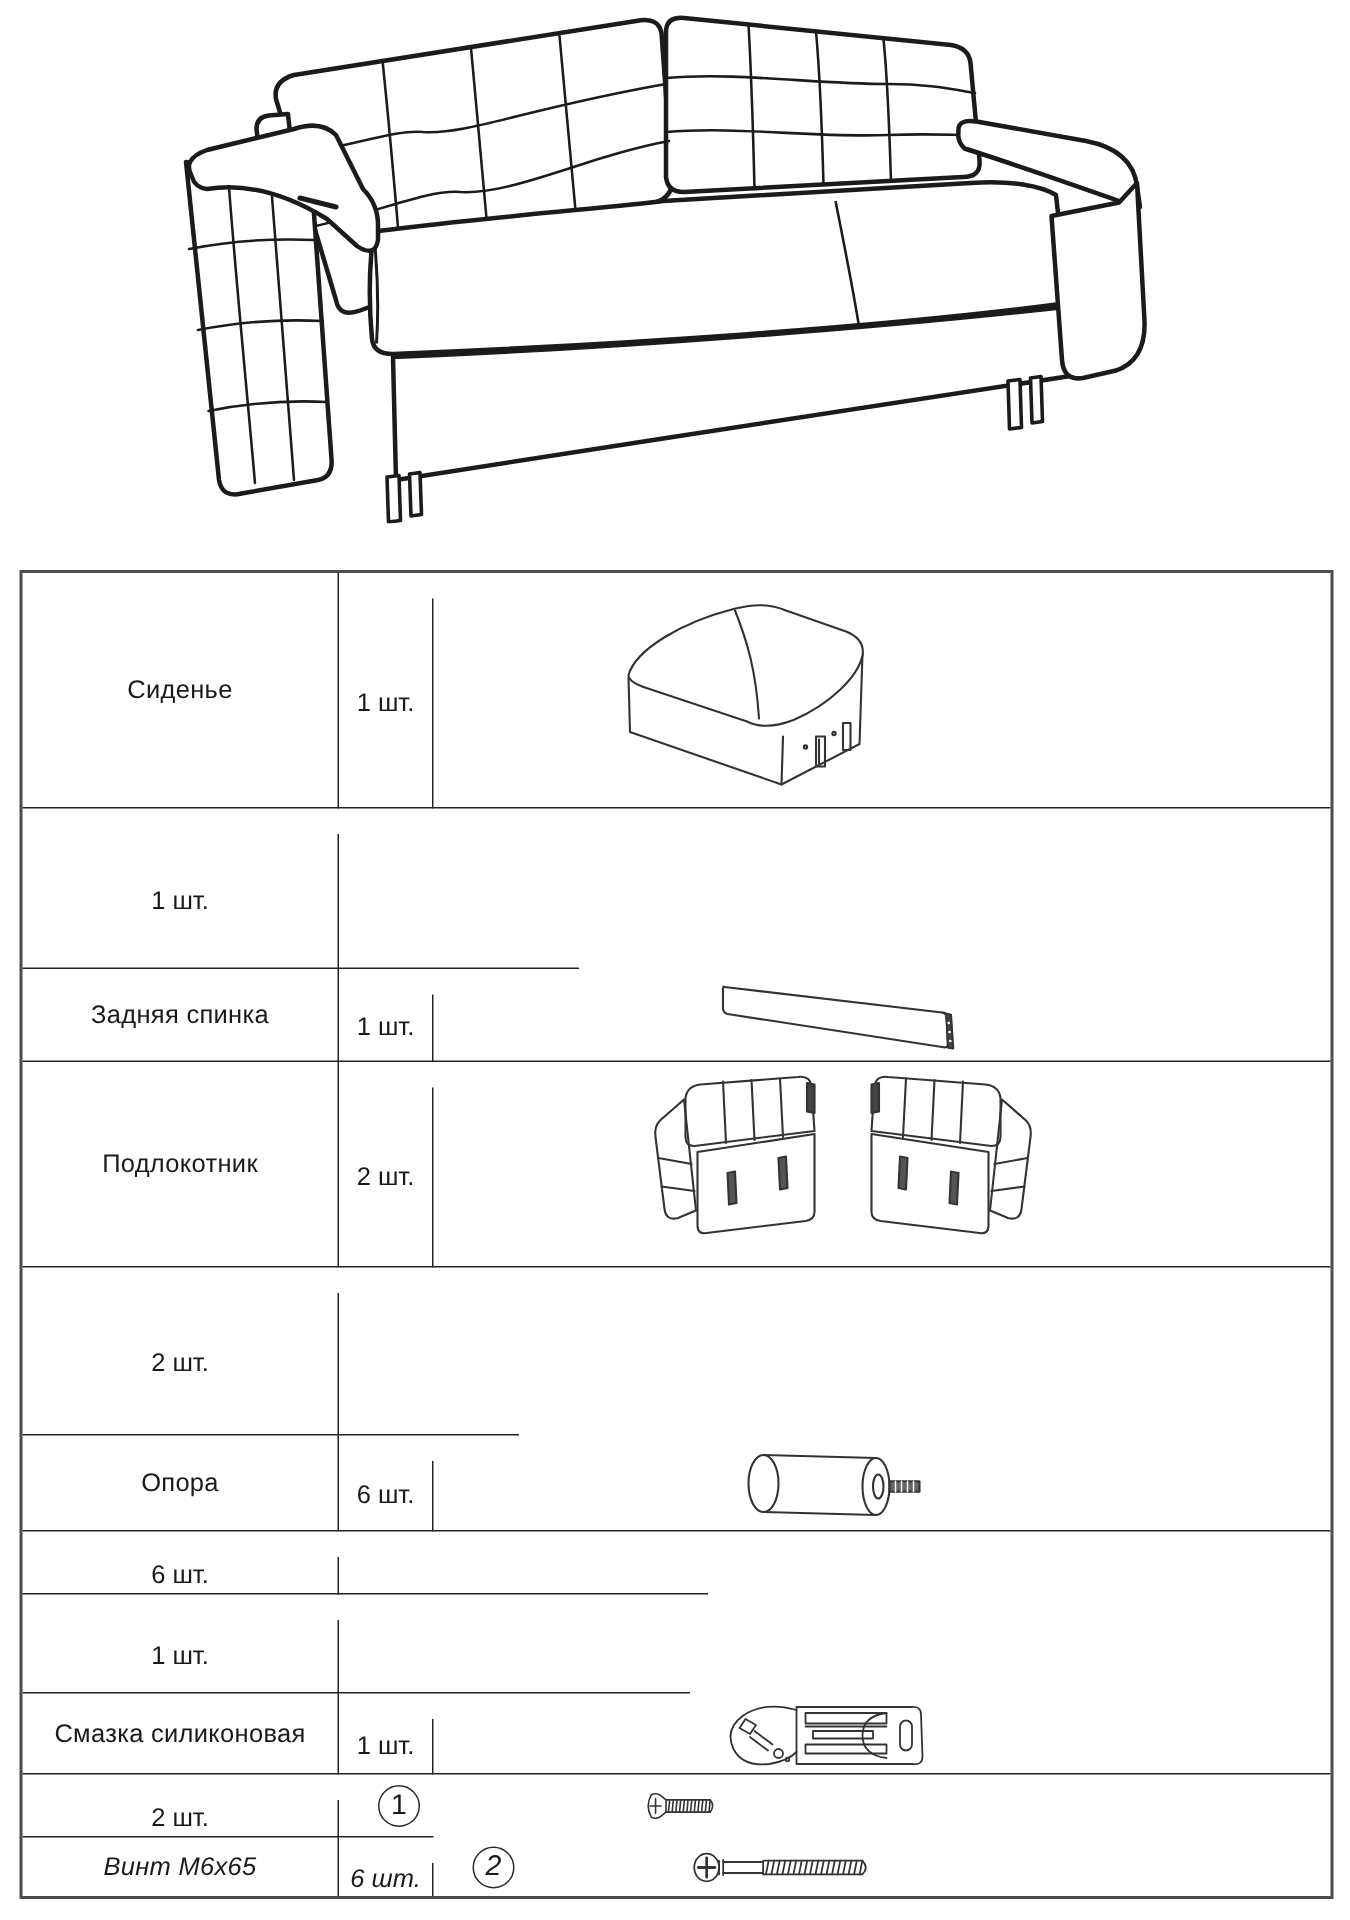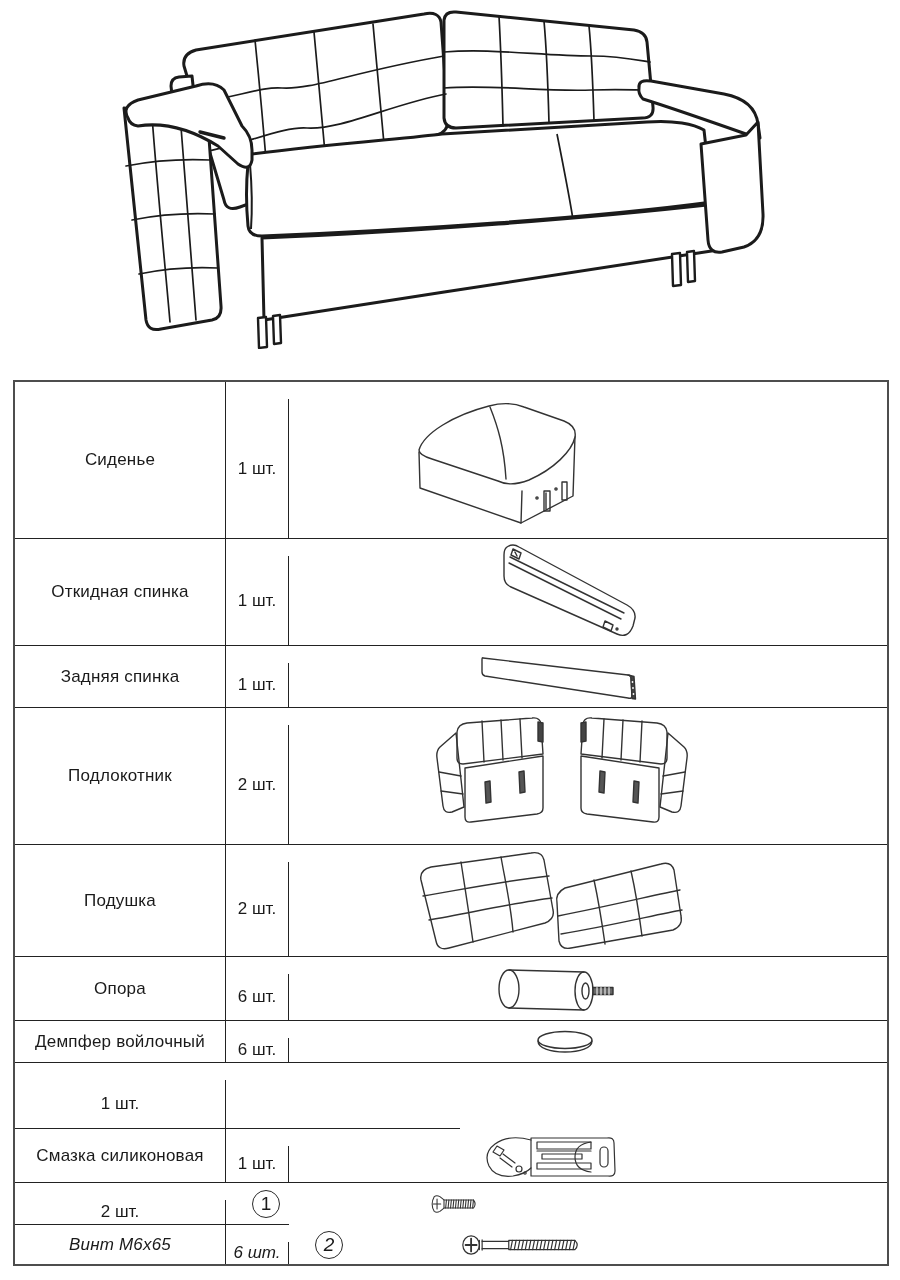--- a/index.html
+++ b/index.html
@@ -108,21 +108,20 @@
           <rect x="150" y="96" width="6" height="20"></rect>
           <path d="M 152,98 L 152,114"></path>
           <rect x="168" y="87" width="5" height="18"></rect>
           <circle cx="143" cy="103" r="1.1"></circle>
           <circle cx="162" cy="94" r="1.1"></circle>
         </svg>
       </div>
     </div>
 
     <div class="tr" style="height:107px">
-      <div class="td name">Откидная спинка</div>
       <div class="td qty">1 шт.</div>
       <div class="td pic" style="padding-left:160px">
         <svg width="200" height="102" viewBox="0 0 200 102" class="lineart">
           <path d="M 58,6 Q 64,2 70,6 L 178,64 Q 187,69 186,77 L 184,85 Q 179,98 168,93 L 62,46 Q 55,43 55,35 L 55,14 Q 55,8 58,6 Z"></path>
           <path d="M 61,16 L 175,72"></path>
           <path d="M 60,22 L 172,78"></path>
           <path d="M 64,8 L 72,12 L 70,18 L 62,14 Z"></path>
           <path d="M 66,11 L 68,15"></path>
           <path d="M 156,80 L 164,84 L 162,90 L 154,86 Z"></path>
           <circle cx="168" cy="88" r="1"></circle>
@@ -164,21 +163,20 @@
               <path d="M 111,6 L 116,7 L 116,26 L 111,25 Z" fill="#444"></path>
             </g>
           </defs>
           <use href="#arm-piece"></use>
           <use href="#arm-piece" transform="translate(270,0) scale(-1,1)"></use>
         </svg>
       </div>
     </div>
 
     <div class="tr" style="height:112px">
-      <div class="td name">Подушка</div>
       <div class="td qty">2 шт.</div>
       <div class="td pic" style="padding-left:120px">
         <svg width="280" height="105" viewBox="0 0 280 105" class="lineart">
           <path d="M 12,32 Q 10,22 22,19 L 122,5 Q 133,3 135,12 L 144,62 Q 146,71 136,75 L 40,100 Q 29,103 27,93 Z"></path>
           <path d="M 52,14 C 56,40 60,65 64,94"></path>
           <path d="M 92,9 C 96,32 102,58 104,84"></path>
           <path d="M 14,48 C 50,42 100,32 140,28"></path>
           <path d="M 20,72 C 60,65 110,54 143,50"></path>
           <path d="M 148,55 Q 146,45 156,40 L 252,16 Q 262,13 265,22 L 272,68 Q 274,78 264,82 L 162,100 Q 152,102 150,93 Z"></path>
           <path d="M 185,32 C 190,55 193,75 196,96"></path>
@@ -199,21 +197,20 @@
           <ellipse cx="20" cy="26" rx="10" ry="19"></ellipse>
           <ellipse cx="95" cy="28" rx="9" ry="19"></ellipse>
           <ellipse cx="96.5" cy="28" rx="3.5" ry="8"></ellipse>
           <rect x="104" y="24.5" width="20" height="7" fill="#666"></rect>
           <path d="M 108,24.5 L 108,31.5 M 112,24.5 L 112,31.5 M 116,24.5 L 116,31.5 M 120,24.5 L 120,31.5" stroke="#fff" stroke-width="1"></path>
         </svg>
       </div>
     </div>
 
     <div class="tr" style="height:42px">
-      <div class="td name">Демпфер войлочный</div>
       <div class="td qty">6 шт.</div>
       <div class="td pic" style="padding-left:246px">
         <svg width="60" height="26" viewBox="0 0 60 26" class="lineart">
           <ellipse cx="30" cy="11" rx="27" ry="8.5"></ellipse>
           <path d="M 3,12 C 3,19 15,23 30,23 C 45,23 57,19 57,12"></path>
         </svg>
       </div>
     </div>
 
     <div class="tr" style="height:66px">

